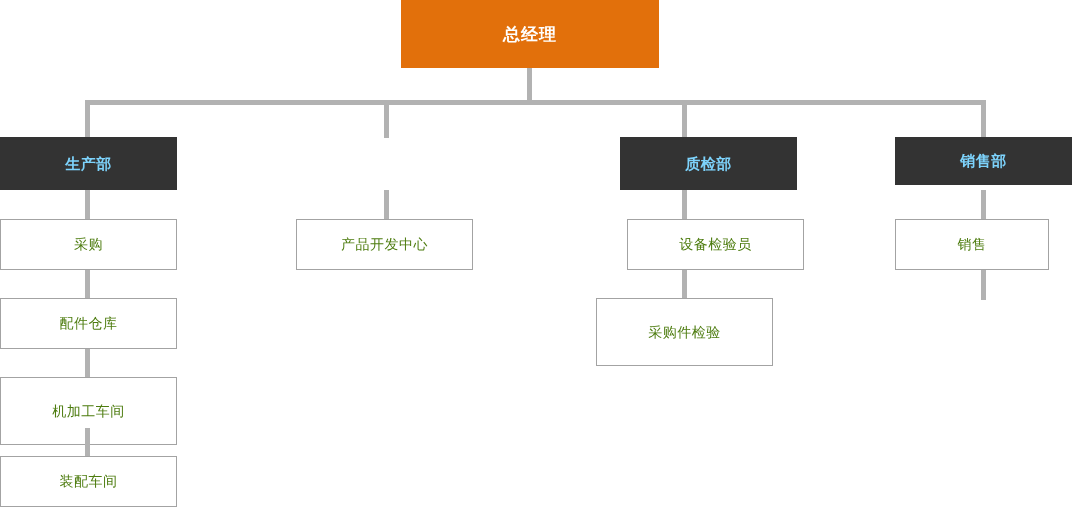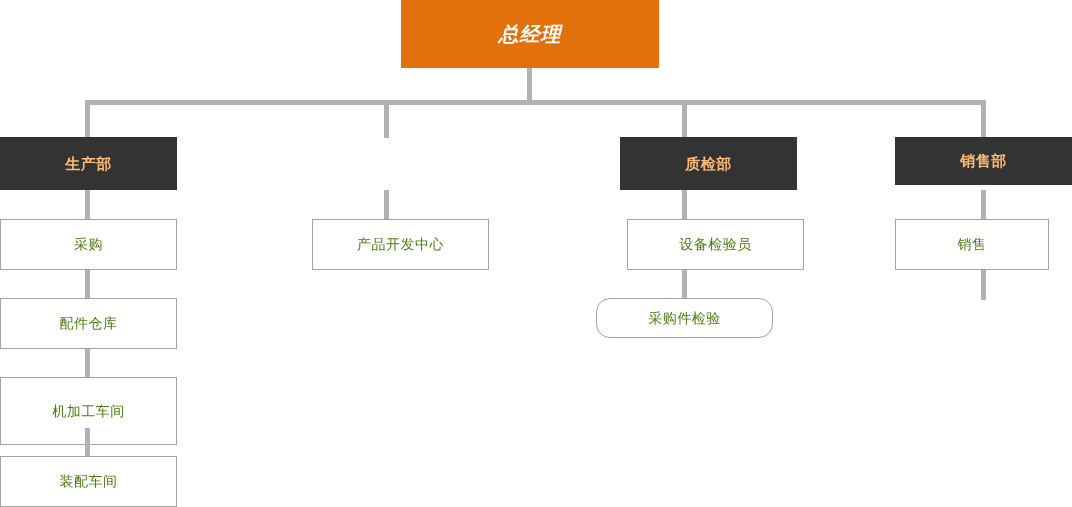--- a/index.html
+++ b/index.html
@@ -33,29 +33,28 @@
     display: flex;
     align-items: center;
     justify-content: center;
     text-align: center;
     line-height: 1.2;
   }
 
   .node-root {
     background: #e2700b;
     color: #ffffff;
-    font-size: 20px;
+    font-size: 17px;
     font-weight: bold;
     letter-spacing: 1px;
-    font-style: italic;
   }
 
   .node-dept {
     background: #333333;
-    color: #fdba74;
+    color: #7dd3fc;
     font-size: 15px;
     font-weight: bold;
     letter-spacing: 0.5px;
   }
 
   .node-unit {
     background: #ffffff;
     color: #4d7c0f;
     font-size: 14px;
     border: 1px solid #a3a3a3;
@@ -86,29 +85,29 @@
   <div class="node node-unit" style="left:0px; top:298px; width:177px; height:51px;">配件仓库</div>
 
   <div class="connector v-line" style="left:85px; top:349px; height:30px;"></div>
   <div class="node node-unit" style="left:0px; top:377px; width:177px; height:68px;">机加工车间</div>
 
   <div class="connector v-line" style="left:85px; top:428px; height:30px;"></div>
   <div class="node node-unit" style="left:0px; top:456px; width:177px; height:51px;">装配车间</div>
 
 
   <div class="connector v-line" style="left:384px; top:190px; height:31px;"></div>
-  <div class="node node-unit" style="left:312px; top:219px; width:177px; height:51px;">产品开发中心</div>
+  <div class="node node-unit" style="left:296px; top:219px; width:177px; height:51px;">产品开发中心</div>
 
   <div class="node node-dept" style="left:620px; top:137px; width:177px; height:53px;">质检部</div>
 
   <div class="connector v-line" style="left:682px; top:190px; height:31px;"></div>
   <div class="node node-unit" style="left:596px; top:219px; width:177px; height:51px;margin-left:31px;">设备检验员</div>
 
   <div class="connector v-line" style="left:682px; top:270px; height:30px;"></div>
-  <div class="node node-unit" style="left:596px; top:298px; width:177px; height:40px;border-radius:14px;">采购件检验</div>
+  <div class="node node-unit" style="left:596px; top:298px; width:177px; height:68px;">采购件检验</div>
 
   <div class="node node-dept" style="left:895px; top:137px; width:177px; height:48px;">销售部</div>
 
   <div class="connector v-line" style="left:981px; top:190px; height:31px;"></div>
   <div class="node node-unit" style="left:895px; top:219px; width:154px; height:51px;">销售</div>
 
   <div class="connector v-line" style="left:981px; top:270px; height:30px;"></div>
 
 </div>
 

